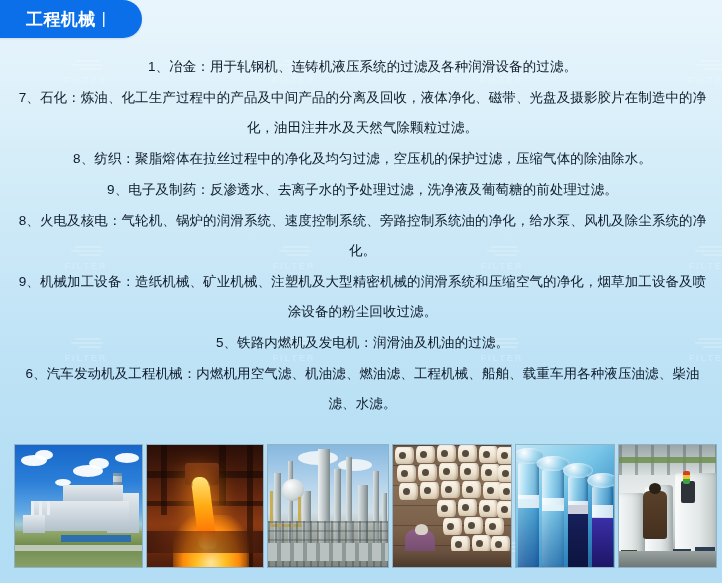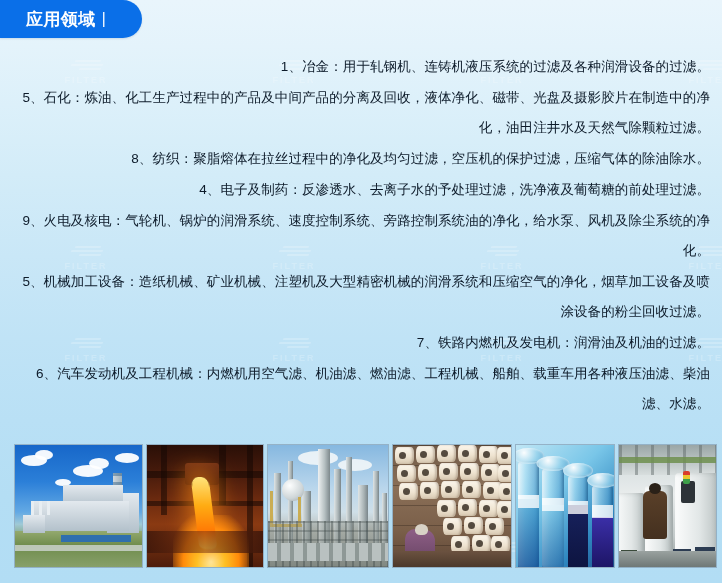--- a/index.html
+++ b/index.html
@@ -81,21 +81,21 @@
     position:absolute;
     left:0; top:52px;
     width:722px;
     padding:0 12px 0 15px;
     z-index:2;
   }
   .para{
     color:#0d1b2a;
     font-size:13.5px;
     line-height:30px;
-    text-align:right;
+    text-align:center;
     margin:0 0 1px 0;
     letter-spacing:.1px;
   }
 
   
   .gallery{
     position:absolute;
     left:14px; top:444px;
     width:697px; height:124px;
     display:flex;
@@ -400,32 +400,32 @@
     <span class="wm-mark">
         <i></i>
         <i></i>
         <i></i>
       </span>
     <span class="wm-txt">FILTER</span>
   </div>
 </div>
 
 <div class="title-pill">
-  <span class="t-cn">应用领域</span>
+  <span class="t-cn">工程机械</span>
   <span class="t-sep">|</span>
 </div>
 
 <div class="content">
   <p class="para">1、冶金：用于轧钢机、连铸机液压系统的过滤及各种润滑设备的过滤。</p>
-  <p class="para">5、石化：炼油、化工生产过程中的产品及中间产品的分离及回收，液体净化、磁带、光盘及摄影胶片在制造中的净化，油田注井水及天然气除颗粒过滤。</p>
+  <p class="para">7、石化：炼油、化工生产过程中的产品及中间产品的分离及回收，液体净化、磁带、光盘及摄影胶片在制造中的净化，油田注井水及天然气除颗粒过滤。</p>
   <p class="para">8、纺织：聚脂熔体在拉丝过程中的净化及均匀过滤，空压机的保护过滤，压缩气体的除油除水。</p>
-  <p class="para">4、电子及制药：反渗透水、去离子水的予处理过滤，洗净液及葡萄糖的前处理过滤。</p>
-  <p class="para">9、火电及核电：气轮机、锅炉的润滑系统、速度控制系统、旁路控制系统油的净化，给水泵、风机及除尘系统的净化。</p>
-  <p class="para">5、机械加工设备：造纸机械、矿业机械、注塑机及大型精密机械的润滑系统和压缩空气的净化，烟草加工设备及喷涂设备的粉尘回收过滤。</p>
-  <p class="para">7、铁路内燃机及发电机：润滑油及机油的过滤。</p>
+  <p class="para">9、电子及制药：反渗透水、去离子水的予处理过滤，洗净液及葡萄糖的前处理过滤。</p>
+  <p class="para">8、火电及核电：气轮机、锅炉的润滑系统、速度控制系统、旁路控制系统油的净化，给水泵、风机及除尘系统的净化。</p>
+  <p class="para">9、机械加工设备：造纸机械、矿业机械、注塑机及大型精密机械的润滑系统和压缩空气的净化，烟草加工设备及喷涂设备的粉尘回收过滤。</p>
+  <p class="para">5、铁路内燃机及发电机：润滑油及机油的过滤。</p>
   <p class="para">6、汽车发动机及工程机械：内燃机用空气滤、机油滤、燃油滤、工程机械、船舶、载重车用各种液压油滤、柴油滤、水滤。</p>
 </div>
 
 <div class="gallery">
 
   <div class="shot w1">
     <div class="scene s-power">
       <span class="cloud c1"></span>
         <span class="cloud c2"></span>
         <span class="cloud c3"></span>

